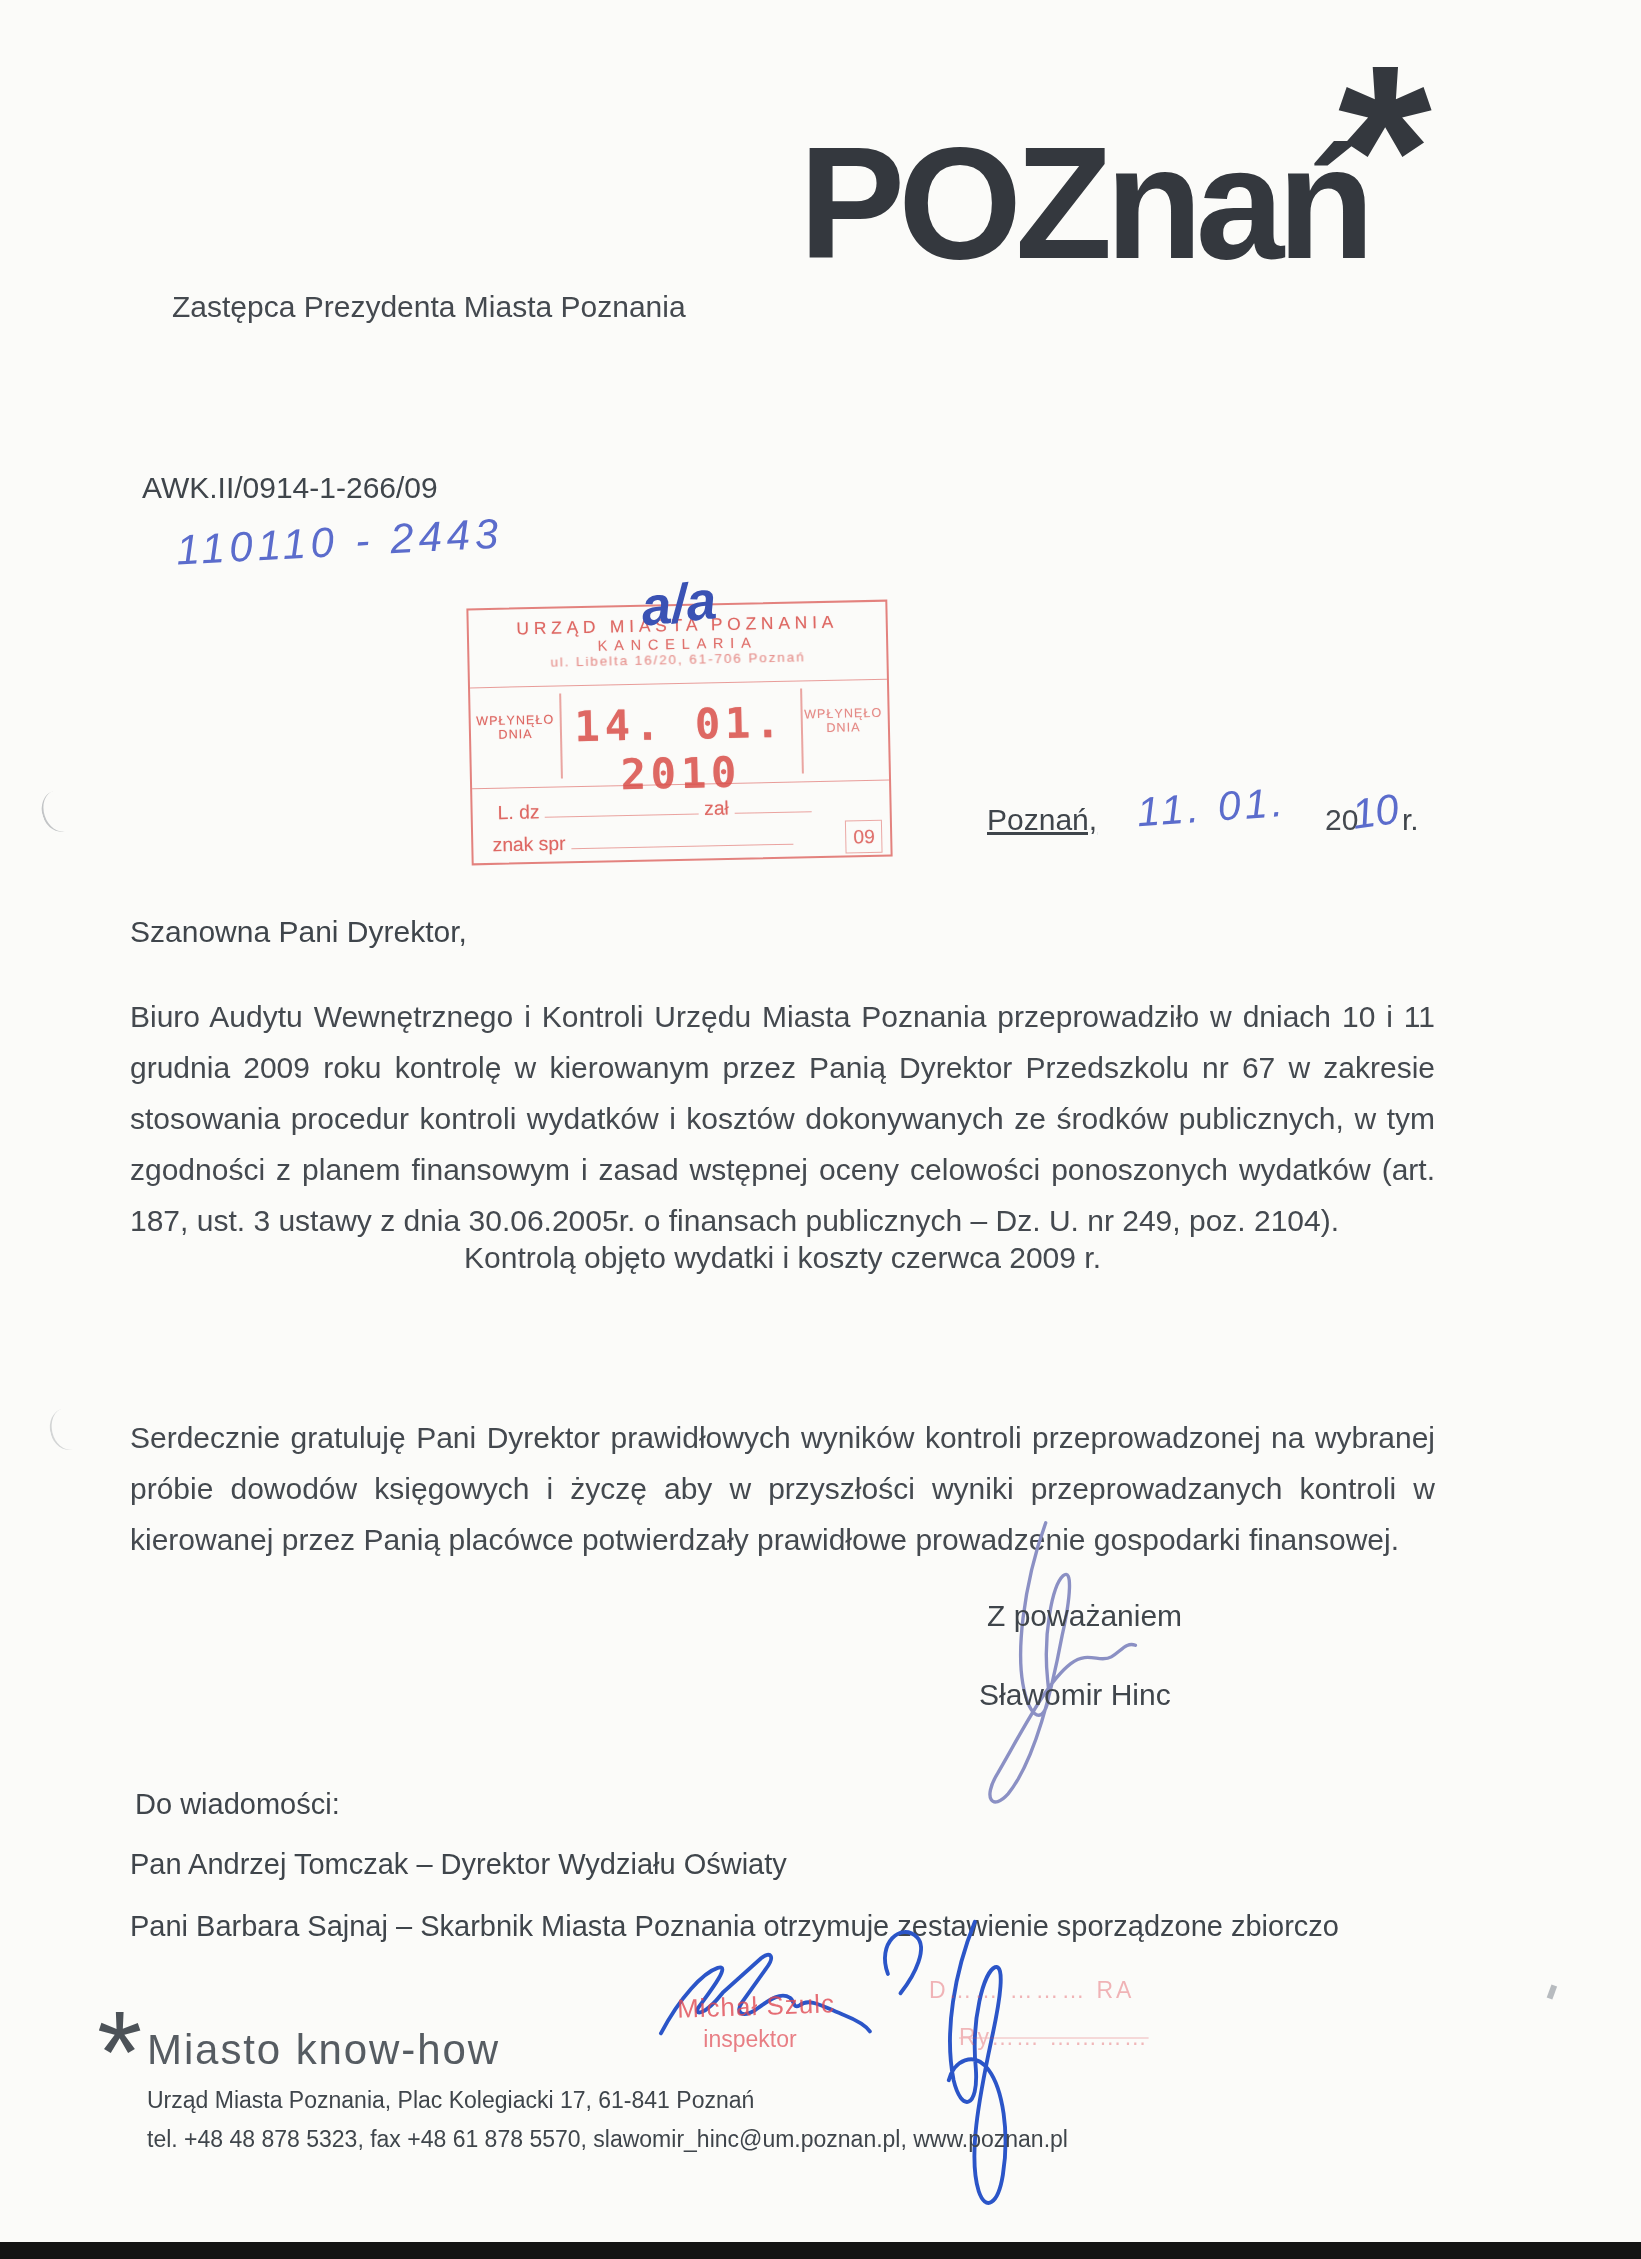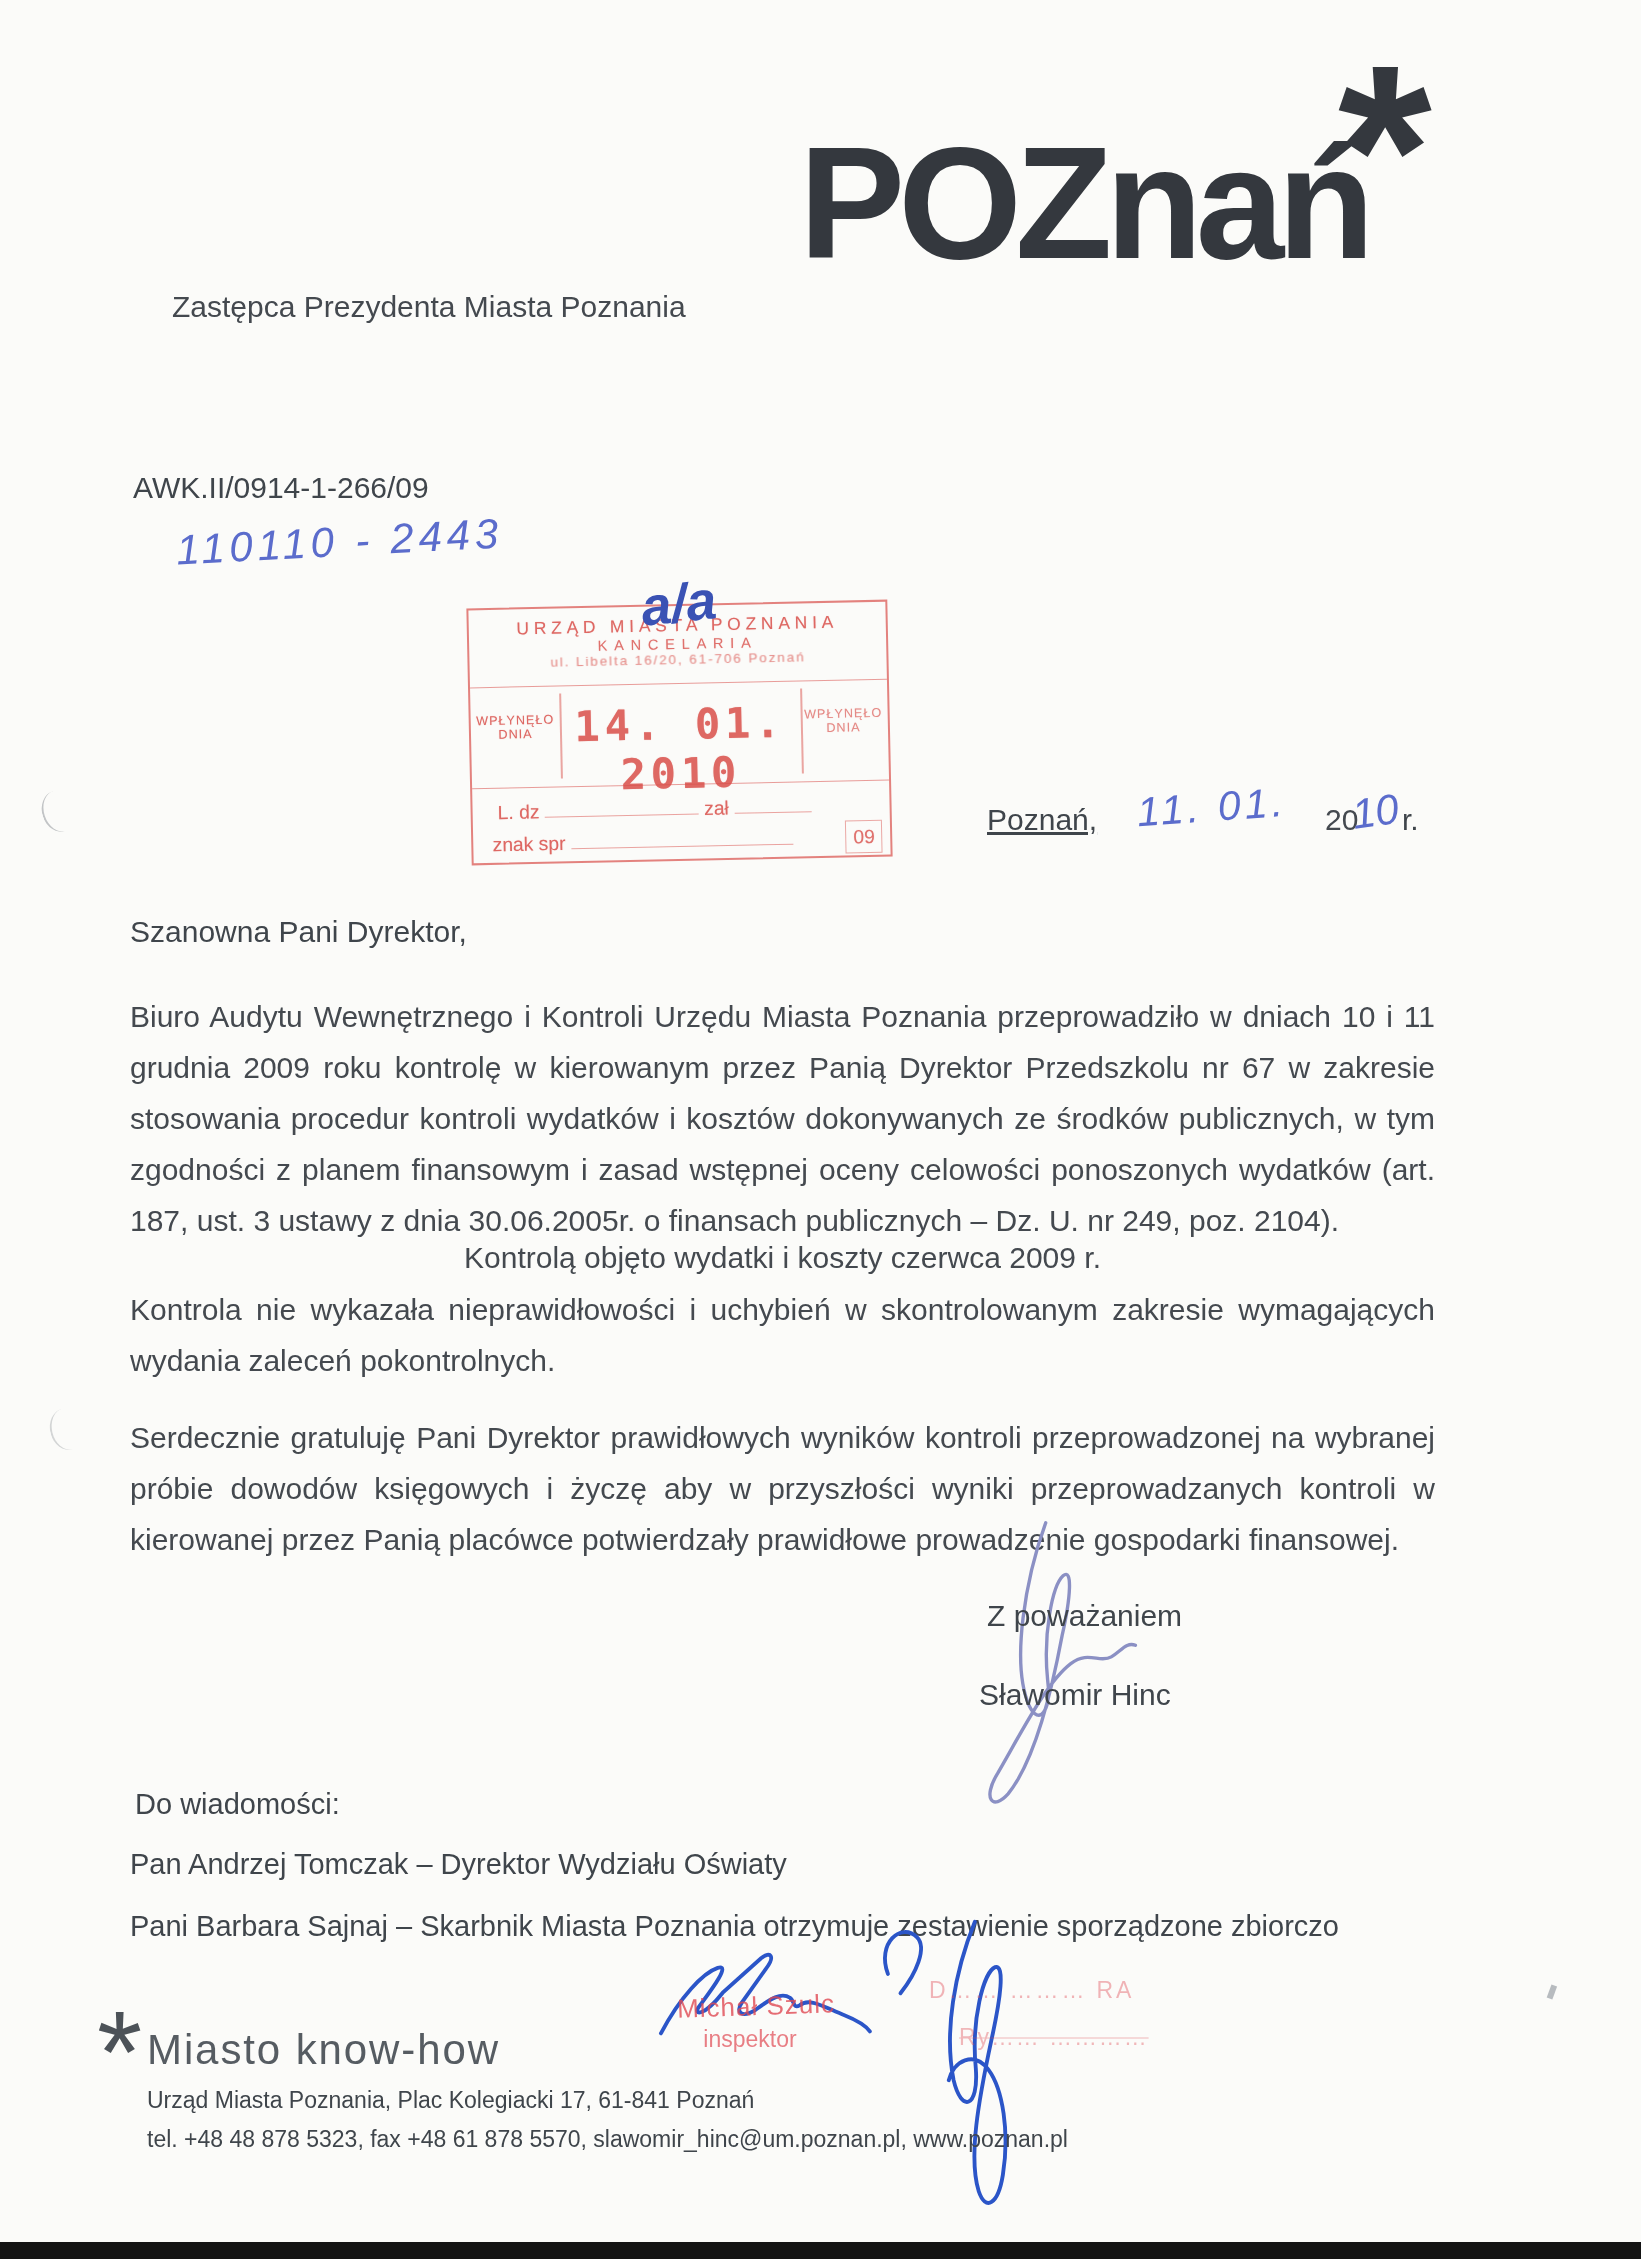--- a/index.html
+++ b/index.html
@@ -7,21 +7,21 @@
         font-family:"Liberation Sans",sans-serif;color:#3f454b;}
   .abs{position:absolute;}
 
   
   .logo-word{left:799px;top:124px;font-size:159px;font-weight:bold;letter-spacing:-6.8px;
              color:#34383e;line-height:1;}
   .logo-mark{left:1338px;top:29px;font-size:241px;font-weight:bold;color:#34383e;line-height:1;}
 
   .sender-title{left:128px;top:290px;font-size:30px;color:#44494f;margin-left:44px;}
 
-  .ref-number{left:133px;top:471px;font-size:30px;}
+  .ref-number{left:142px;top:471px;font-size:30px;}
   .hand{font-style:italic;color:#5566c2;}
   .ref-hand{left:176px;top:518px;font-size:42px;letter-spacing:4.8px;transform:rotate(-3deg);color:#5b6ccc;}
 
   
   .stamp{left:469px;top:604px;width:417px;height:253px;transform:rotate(-1.2deg);
          border:2.9px solid rgba(217,79,74,.7);color:#d94f4a;
          text-shadow:0 0 1px rgba(217,79,74,.45);}
   .stamp-head{position:absolute;left:0;top:0;width:100%;height:77px;
               border-bottom:1.9px solid rgba(217,79,74,.55);text-align:center;}
   .stamp-l1{margin-top:8.7px;font-size:17.4px;letter-spacing:4.8px;opacity:.85;}
@@ -143,21 +143,20 @@
 
   <div class="abs dateline-city">Poznań,</div>
   <div class="abs hand date-hand">11. 01.</div>
   <div class="abs date-year">20</div>
   <div class="abs hand date-year-hand">10</div>
   <div class="abs date-suffix">r.</div>
 
   <div class="abs salutation">Szanowna Pani Dyrektor,</div>
   <div class="abs para p1">Biuro Audytu Wewnętrznego i Kontroli Urzędu Miasta Poznania przeprowadziło w dniach 10 i 11 grudnia 2009 roku kontrolę w kierowanym przez Panią Dyrektor Przedszkolu nr 67  w zakresie stosowania procedur kontroli wydatków i kosztów dokonywanych ze środków publicznych, w tym zgodności z planem finansowym i zasad wstępnej oceny celowości ponoszonych wydatków  (art. 187, ust. 3 ustawy z dnia 30.06.2005r. o finansach publicznych – Dz. U. nr 249, poz. 2104).</div>
   <div class="abs para p2">Kontrolą objęto  wydatki i koszty czerwca 2009 r.</div>
-  <div class="abs para p3">Kontrola  nie wykazała nieprawidłowości i uchybień  w skontrolowanym zakresie  wymagających wydania zaleceń pokontrolnych.</div>
   <div class="abs para p4">Serdecznie gratuluję Pani Dyrektor prawidłowych wyników kontroli przeprowadzonej  na wybranej próbie dowodów księgowych i życzę aby w przyszłości wyniki przeprowadzanych kontroli w kierowanej przez Panią placówce  potwierdzały  prawidłowe prowadzenie gospodarki finansowej.</div>
 
   <div class="abs sig-hinc">
     <svg width="222" height="299" viewBox="0 0 230 310">
       <path d="M95,5 C75,60 58,150 78,195 C88,216 101,200 97,168 C92,120 102,70 113,60
                C123,51 121,82 112,122 C100,186 82,254 56,286 C40,304 29,291 45,265
                C70,222 96,170 121,151 C139,137 151,151 163,144 C173,138 179,128 188,132" fill="none" stroke="#8b90c4" stroke-width="3.5" stroke-linecap="round"></path>
     </svg>
   </div>
   <div class="abs closing-phrase">Z poważaniem</div>

